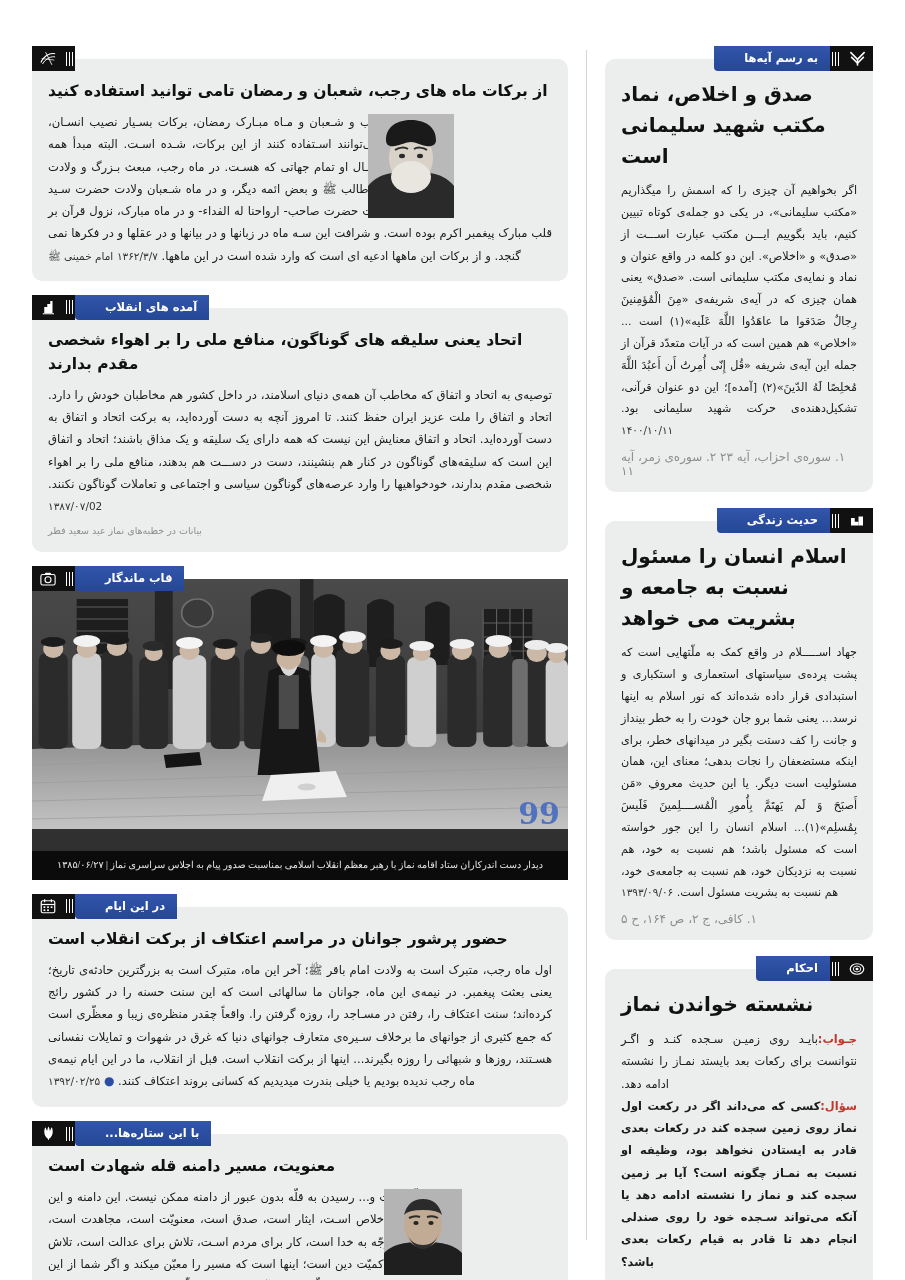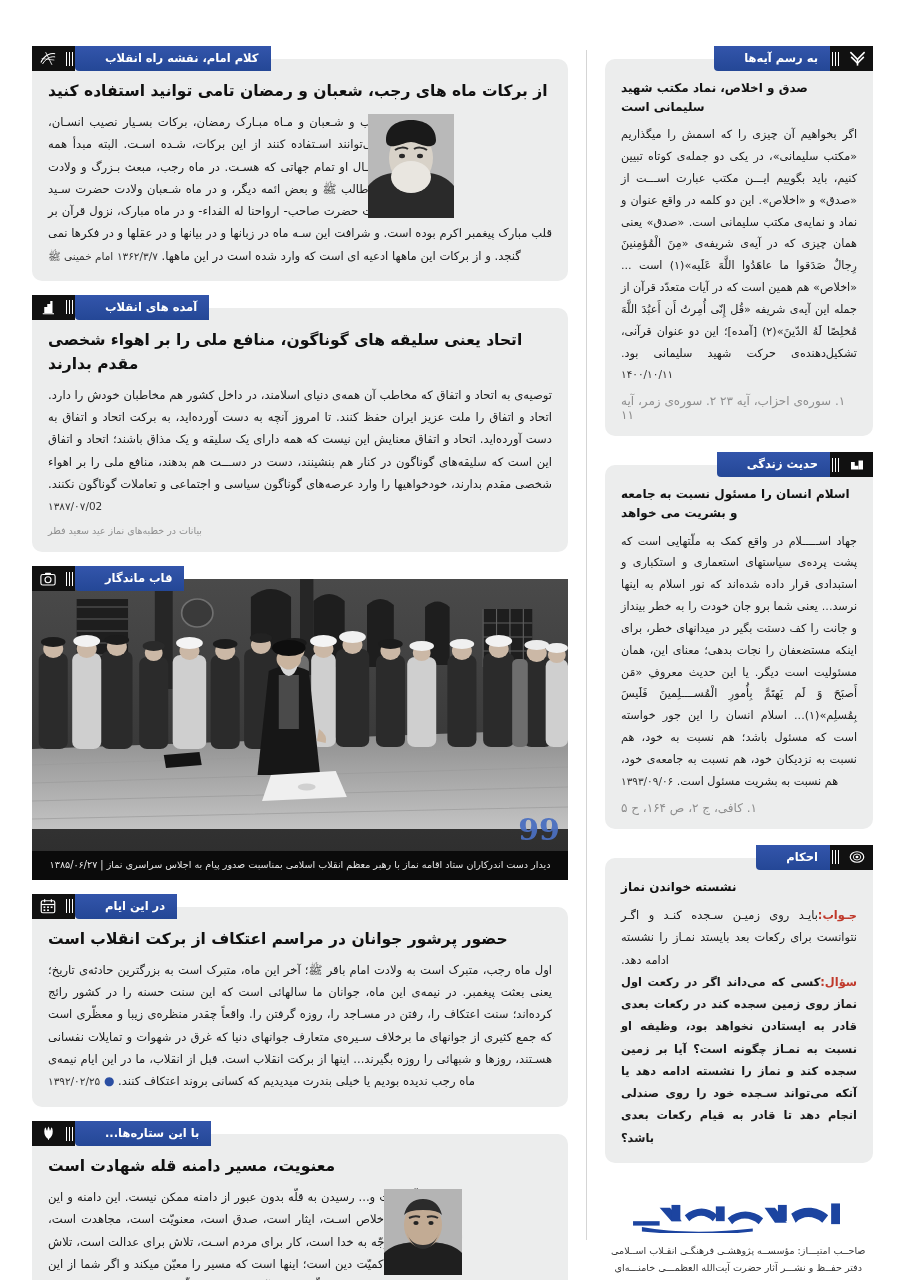--- a/index.html
+++ b/index.html
@@ -115,21 +115,21 @@
 
   .card-title {
     font-size: 15.5px;
     font-weight: bold;
     color: #111111;
     line-height: 1.55;
     text-align: left;
     margin-bottom: 8px;
     letter-spacing: -0.2px;
   }
-  .col-right .card-title { text-align: left; font-size: 12px; }
+  .col-right .card-title { text-align: left; font-size: 20px; }
 
   .card-body {
     font-size: 11.6px;
     line-height: 1.92;
     color: #1a1a1a;
     text-align: justify;
     text-align-last: left;
   }
   .col-right .card-body { font-size: 11.2px; line-height: 1.95; }
 
@@ -189,35 +189,36 @@
     width: 100%;
     height: 272px;
     position: relative;
     overflow: hidden;
     background: #2b2b2b;
   }
   .photo-img svg { position: absolute; inset: 0; width: 100%; height: 100%; }
   .quote-mark {
     position: absolute;
     right: 8px;
-    bottom: 6px;
+    bottom: 22px;
     color: #4b6fc0;
     font-size: 30px;
     font-weight: bold;
     line-height: 1;
     opacity: .95;
     font-family: "DejaVu Serif", serif;
   }
   .photo-cap {
     background: #0b0b0b;
     color: #e8e8e8;
     font-size: 9.6px;
     text-align: center;
     padding: 7px 10px 8px 10px;
     line-height: 1.4;
+    font-family: Liberation Serif, serif;
   }
 
   
   .qa-label { color: #c0392b; font-weight: bold; }
   .card.ahkam .card-body { font-weight: bold; font-size: 11.4px; text-align: justify; }
 
   
   .colophon {
     margin-top: 6px;
     padding-top: 4px;
@@ -344,21 +345,20 @@
 
     </div>
   </div>
 
   <div class="col-divider"></div>
 
   <div class="col-left">
 
     <div>
       <div class="sec-head" style="justify-content:flex-end;">
-        <div class="sec-head-label">کلام امام، نقشه راه انقلاب</div>
         <div class="sec-head-bars">
             <i></i>
             <i></i>
             <i></i>
           </div>
         <div class="sec-head-icon">
           <svg width="20" height="19" viewBox="0 0 24 24">
               <path d="M3 17 C8 7 16 5 21 6" stroke="#fff" stroke-width="1.4" fill="none"></path>
               <path d="M5 19 C10 11 17 9 21 10" stroke="#fff" stroke-width="1.2" fill="none"></path>
               <path d="M9 4 L17 20" stroke="#fff" stroke-width="1.1"></path>

